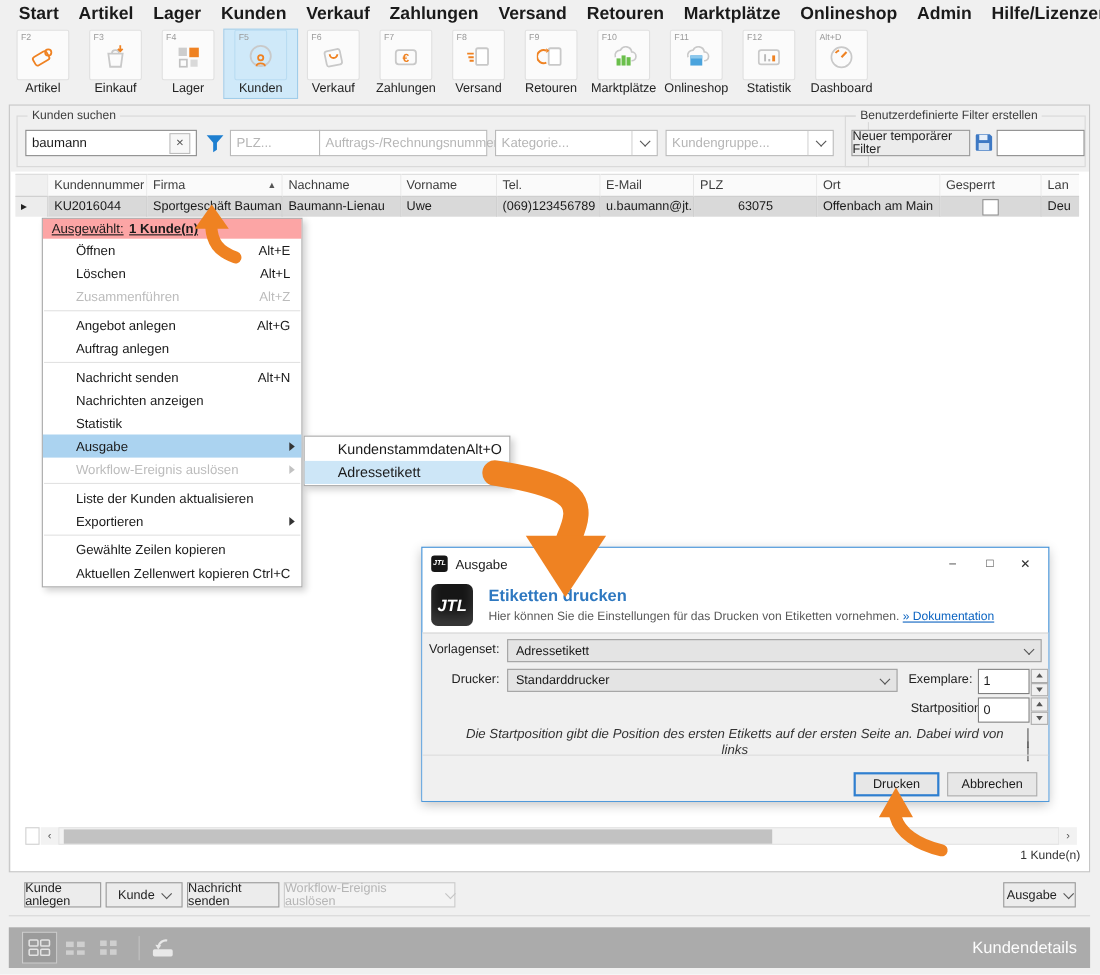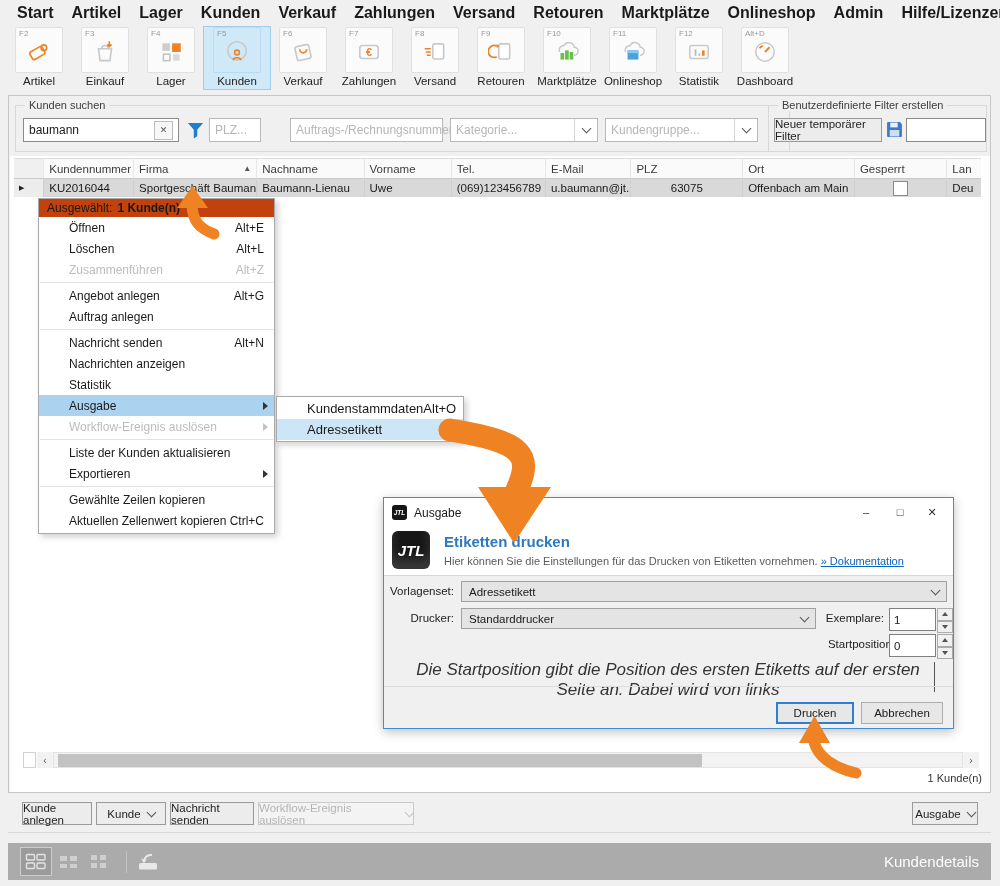--- a/index.html
+++ b/index.html
@@ -30,21 +30,21 @@
   .chev{width:6px;height:6px;border-right:1.4px solid #555;border-bottom:1.4px solid #555;transform:rotate(45deg);margin-top:-3px;}
   .chev.up{transform:rotate(-135deg);margin-top:3px;}
   .wbtn{background:#ececec;border:1px solid #999;display:flex;align-items:center;justify-content:center;font-size:11.5px;color:#222;}
   .wbtn.disabled{color:#b5b5b5;border-color:#cacaca;background:#f3f3f3;}
   
   .trow{display:flex;}
   .hcell{height:19px;background:#fafafa;border-right:1px solid #e6e6e6;border-top:1px solid #dcdcdc;border-bottom:1px solid #c9c9c9;font-size:11.5px;color:#3c3c3c;display:flex;align-items:center;padding:0 5px;overflow:hidden;white-space:nowrap;}
   .dcell{height:18px;background:#d9d9d9;font-size:11.5px;color:#1a1a1a;display:flex;align-items:center;padding:0 5px;overflow:hidden;white-space:nowrap;border-right:1px solid #cfcfcf;}
   
   .cmenu{left:38px;top:198px;width:237px;background:#fff;border:1px solid #a9a9a9;box-shadow:3px 3px 6px rgba(0,0,0,.18);padding-bottom:2px;z-index:10;}
-  .cmenu-header{height:18px;background:#c2410c;display:flex;align-items:center;padding-left:8px;font-size:12px;gap:5px;}
+  .cmenu-header{height:18px;background:#fca5a5;display:flex;align-items:center;padding-left:8px;font-size:12px;gap:5px;text-decoration:underline;}
   .mi{height:21px;display:flex;align-items:center;padding:0 10px 0 30px;font-size:12px;position:relative;}
   .mi .sc{margin-left:auto;}
   .mi.disabled{color:#bcbcbc;}
   .mi.hl{background:#abd3f0;}
   .msep{border-top:1px solid #e2e2e2;margin:2px 1px;}
   .subarrow{position:absolute;right:6px;top:6.5px;width:0;height:0;border-top:4px solid transparent;border-bottom:4px solid transparent;border-left:5px solid #333;}
   .subarrow.dis{border-left-color:#c2c2c2;}
   .submenu{left:276px;top:396px;width:188px;background:#fff;border:1px solid #a9a9a9;box-shadow:3px 3px 6px rgba(0,0,0,.18);padding:1px 0;z-index:11;}
   .smi{height:21px;display:flex;align-items:center;padding:0 14px 0 30px;font-size:13px;}
   .smi .sc{margin-left:auto;}
@@ -61,21 +61,21 @@
   .dbody{left:0;top:77px;width:569px;height:153px;background:#f0f0f0;border-top:1px solid #d6d6d6;}
   .dlabel{font-size:11.5px;color:#222;text-align:right;}
   .ddrop{background:#e4e4e4;border:1px solid #a0a0a0;height:21px;display:flex;align-items:center;font-size:11.5px;padding:0 7px;color:#1a1a1a;}
   .ddrop .chev{margin-left:auto;}
   .spin{display:flex;}
   .spin .val{width:41px;height:21px;background:#fff;border:1px solid #7f7f7f;font-size:11.5px;display:flex;align-items:center;padding-left:4px;}
   .spincol{width:16px;display:flex;flex-direction:column;margin-left:1px;}
   .spinbtn{height:10.5px;border:1px solid #ababab;background:#f0f0f0;display:flex;align-items:center;justify-content:center;}
   .tri-up{width:0;height:0;border-left:3px solid transparent;border-right:3px solid transparent;border-bottom:4px solid #555;}
   .tri-dn{width:0;height:0;border-left:3px solid transparent;border-right:3px solid transparent;border-top:4px solid #555;}
-  .dnote{font-size:17px;font-style:italic;color:#333;text-align:center;}
+  .dnote{font-size:12px;font-style:italic;color:#333;text-align:center;}
   .dbtn{height:22px;background:#e7e7e7;border:1px solid #adadad;display:flex;align-items:center;justify-content:center;font-size:11.5px;}
   .dbtn.primary{border:2px solid #2f7fd0;}
   
   .sbtrack{background:#f2f2f2;border:1px solid #e3e3e3;}
   .sbthumb{background:#c2c2c2;}
   .sbarrow{display:flex;align-items:center;justify-content:center;font-size:10px;color:#555;background:#f2f2f2;}
   
   .statusbar{left:8px;top:843px;width:983px;height:37px;background:#ababab;display:flex;align-items:center;padding:0 12px;}
   .sb-title{margin-left:auto;font-size:15px;color:#fdfdfd;}
   .sbicon{margin-right:6px;display:flex;align-items:center;justify-content:center;}
@@ -249,21 +249,21 @@
   <div class="abs groupbox" style="left:6px;top:9px;width:775px;height:47px;">
     <span class="gblabel">Kunden suchen</span>
   </div>
   <div class="abs win-input" style="left:14px;top:22px;width:156px;">
     <span>baumann</span>
     <span class="clear-x">✕</span>
   </div>
   <svg class="abs" style="left:177px;top:25px;" width="19" height="19" viewBox="0 0 20 20">
       <path d="M2 2h16l-6.2 7.2V16l-3.6 2.4V9.2z" fill="#1e7fd0"></path>
     </svg>
-  <div class="abs win-input" style="left:200px;top:22px;width:52px;border-color:#b9b9b9;">
+  <div class="abs win-input" style="left:200px;top:22px;width:82px;border-color:#b9b9b9;">
       <span class="placeholder">PLZ...</span>
     </div>
   <div class="abs win-input" style="left:281px;top:22px;width:153px;border-color:#b9b9b9;">
       <span class="placeholder">Auftrags-/Rechnungsnummer...</span>
     </div>
   <div class="abs combo" style="left:596px;top:22px;width:153px;border-color:#b9b9b9;">
       <span class="placeholder">Kundengruppe...</span>
       <span class="chevzone">
         <span class="chev"></span>
       </span>

